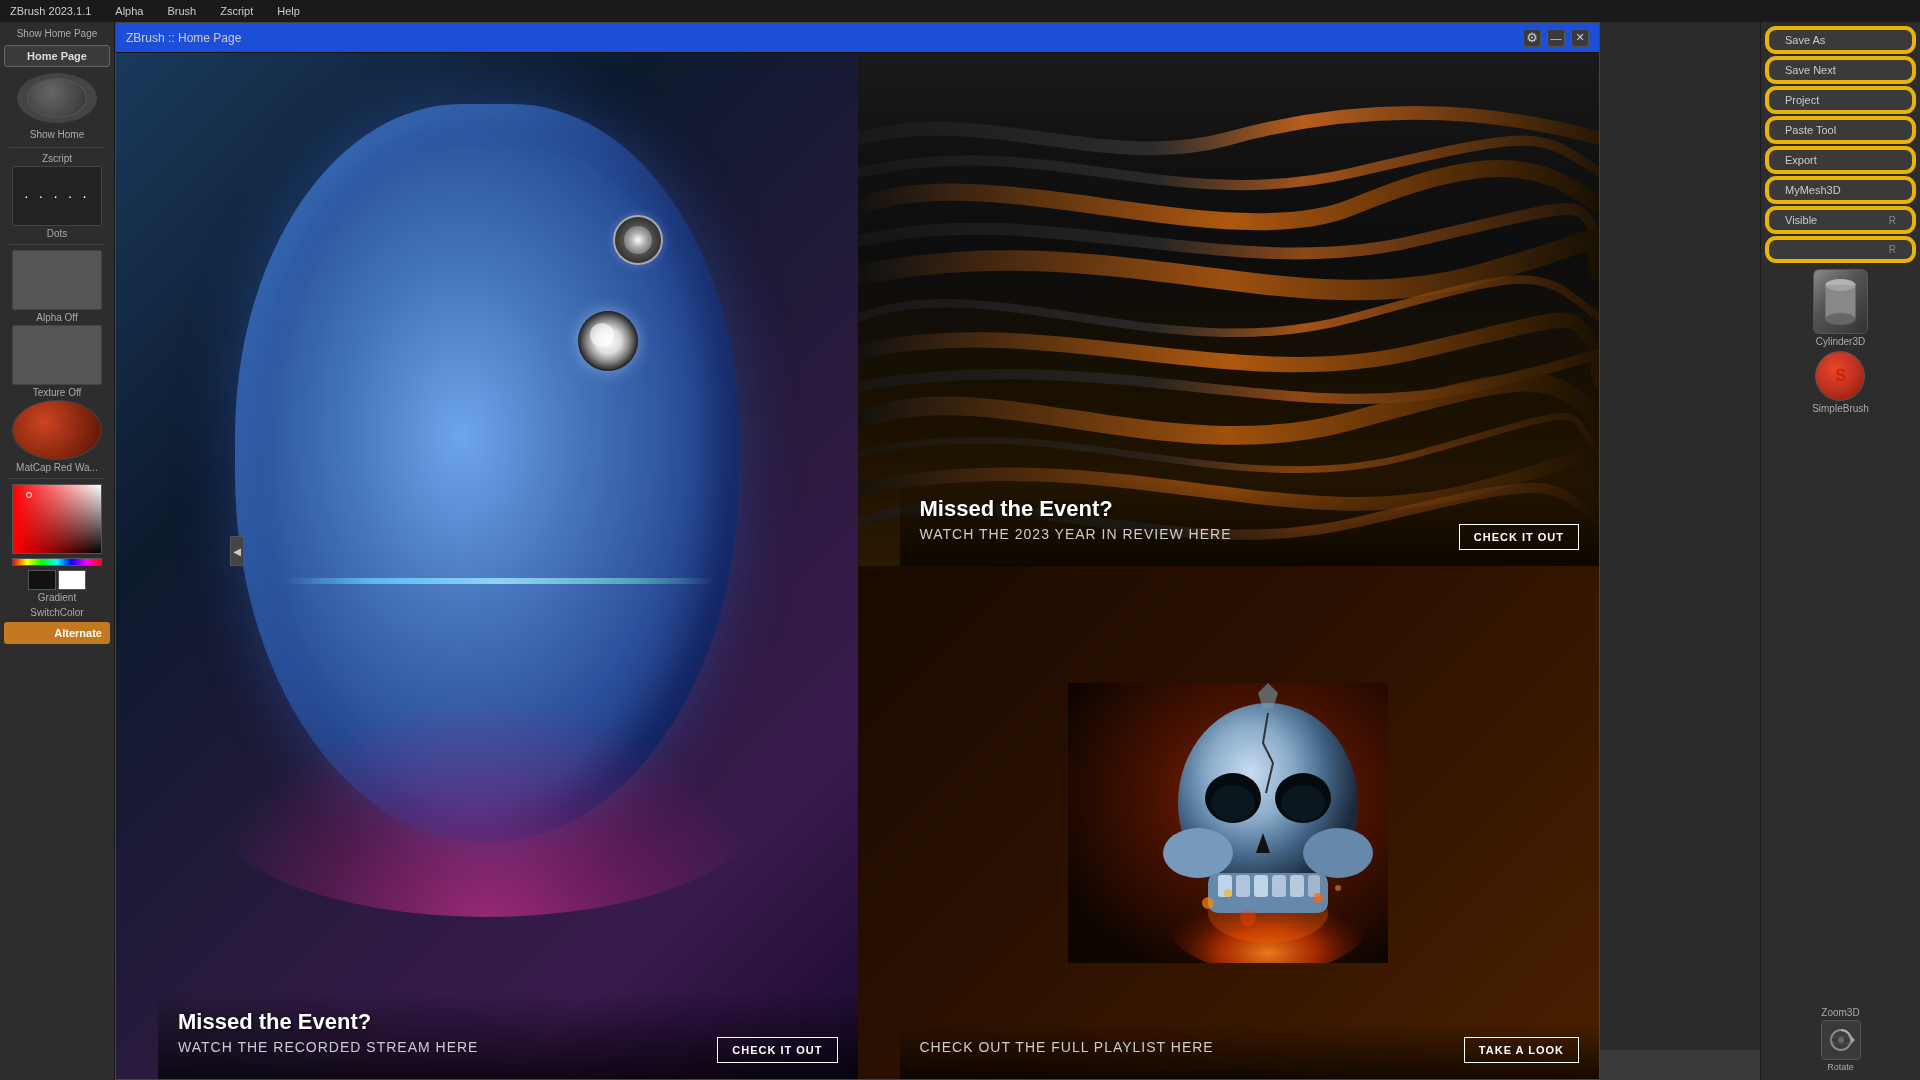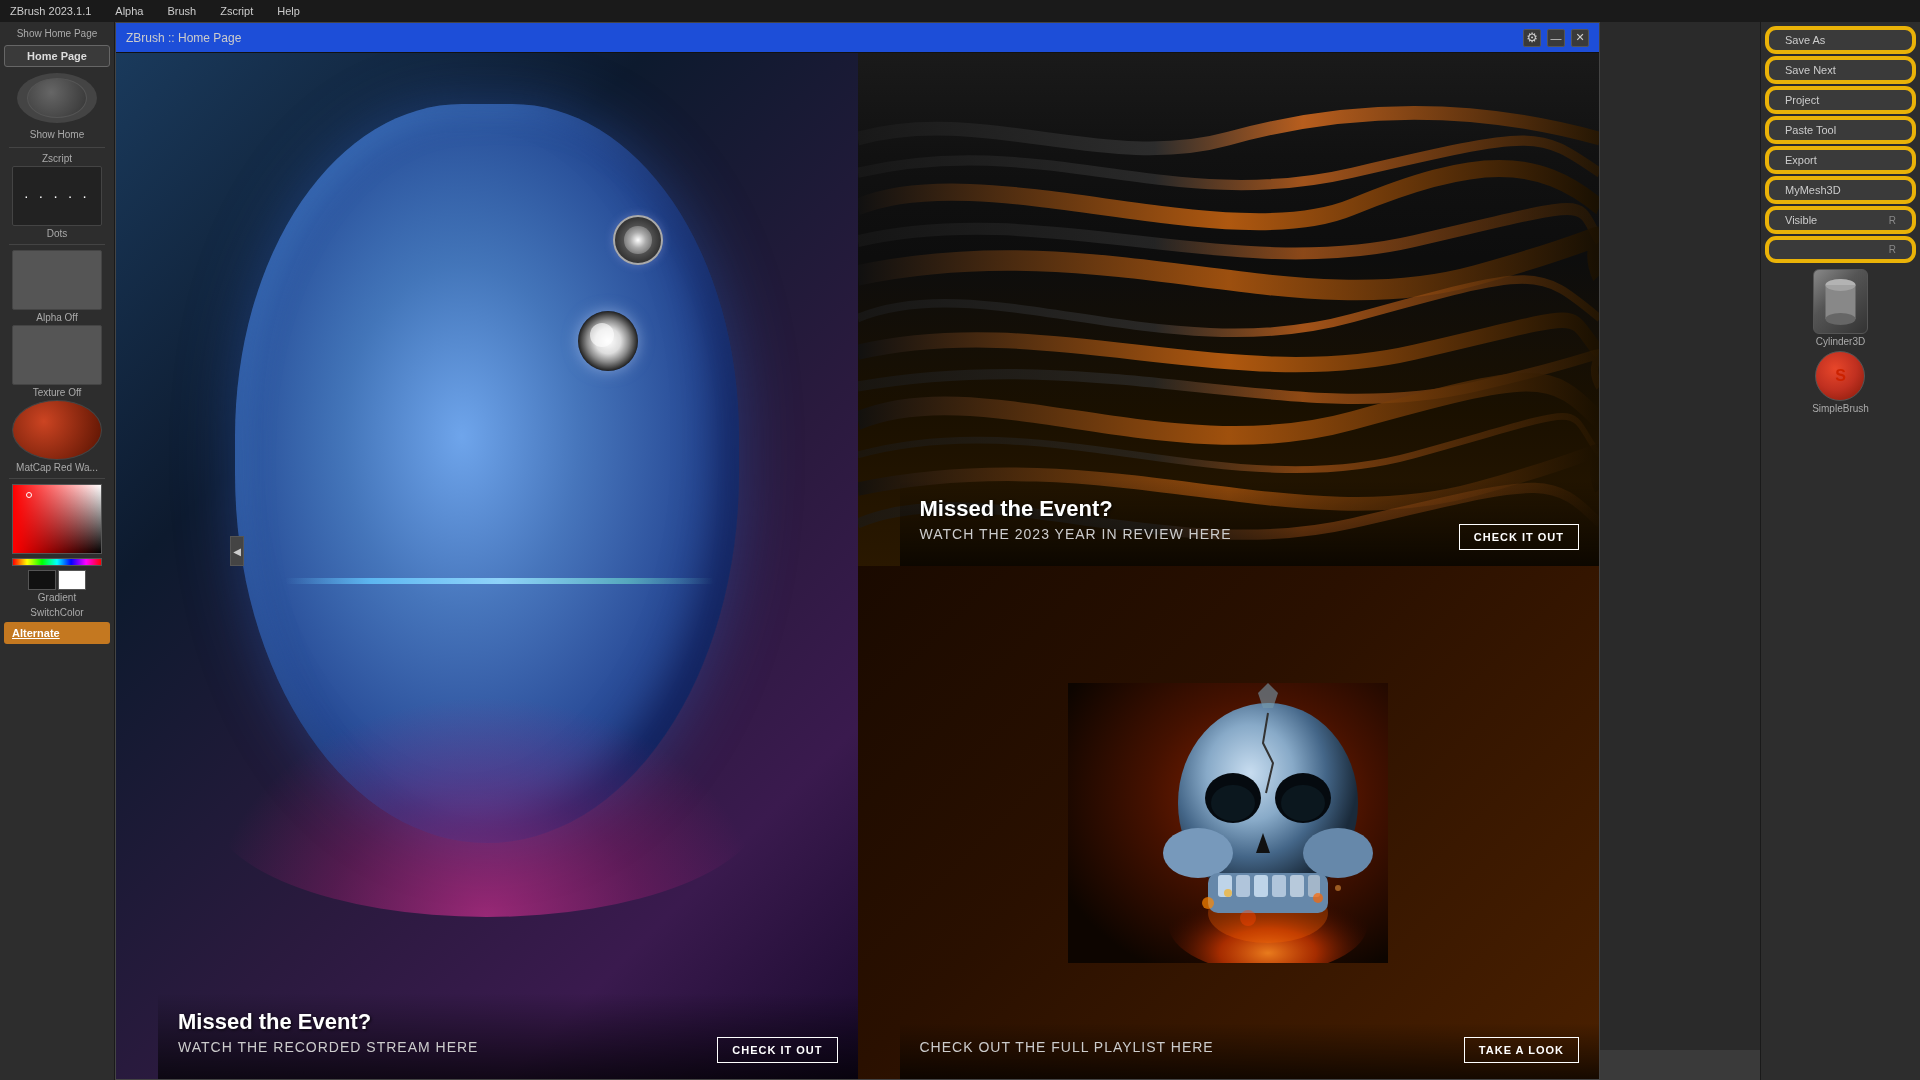--- a/index.html
+++ b/index.html
@@ -183,23 +183,22 @@
 
     .alternate-btn {
       background: #c47820;
       color: #fff;
       font-size: 11px;
       font-weight: bold;
       border: none;
       border-radius: 3px;
       padding: 5px 8px;
       width: 100%;
-      text-align: left;
-      cursor: pointer;
-      text-decoration: underline;
+      text-align: right;
+      cursor: pointer;
     }
 
     
     .center-area {
       flex: 1;
       display: flex;
       flex-direction: column;
       position: relative;
     }
 
@@ -851,15 +850,28 @@
       </div>
 
       <div style="display:flex;flex-direction:column;align-items:center;gap:2px;">
         <div style="width:50px;height:50px;background:radial-gradient(circle at 40% 35%,#e8462a 0%,#c03020 50%,#801808 100%);border-radius:50%;border:1px solid #555;display:flex;align-items:center;justify-content:center;">
           <span style="color:#cc2200;font-weight:bold;font-size:16px;">S</span>
         </div>
         <span class="tool-name">SimpleBrush</span>
       </div>
     </div>
 
+    <div class="zoom3d-area">
+      <span class="zoom3d-label">Zoom3D</span>
+      <div class="rotate-btn">
+        <svg width="28" height="28" viewBox="0 0 28 28">
+          <circle cx="14" cy="14" r="10" fill="none" stroke="#888" stroke-width="2"></circle>
+          <path d="M14,4 A10,10 0 0,1 24,14" stroke="#aaa" stroke-width="2" fill="none"></path>
+          <polygon points="24,10 24,18 28,14" fill="#aaa"></polygon>
+          <circle cx="14" cy="14" r="3" fill="#666"></circle>
+          <ellipse cx="14" cy="14" rx="10" ry="4" fill="none" stroke="#666" stroke-width="1" opacity="0.5"></ellipse>
+        </svg>
+      </div>
+      <span class="rotate-label">Rotate</span>
+    </div>
   </div>
 
 </div>
 
 </body></html>

